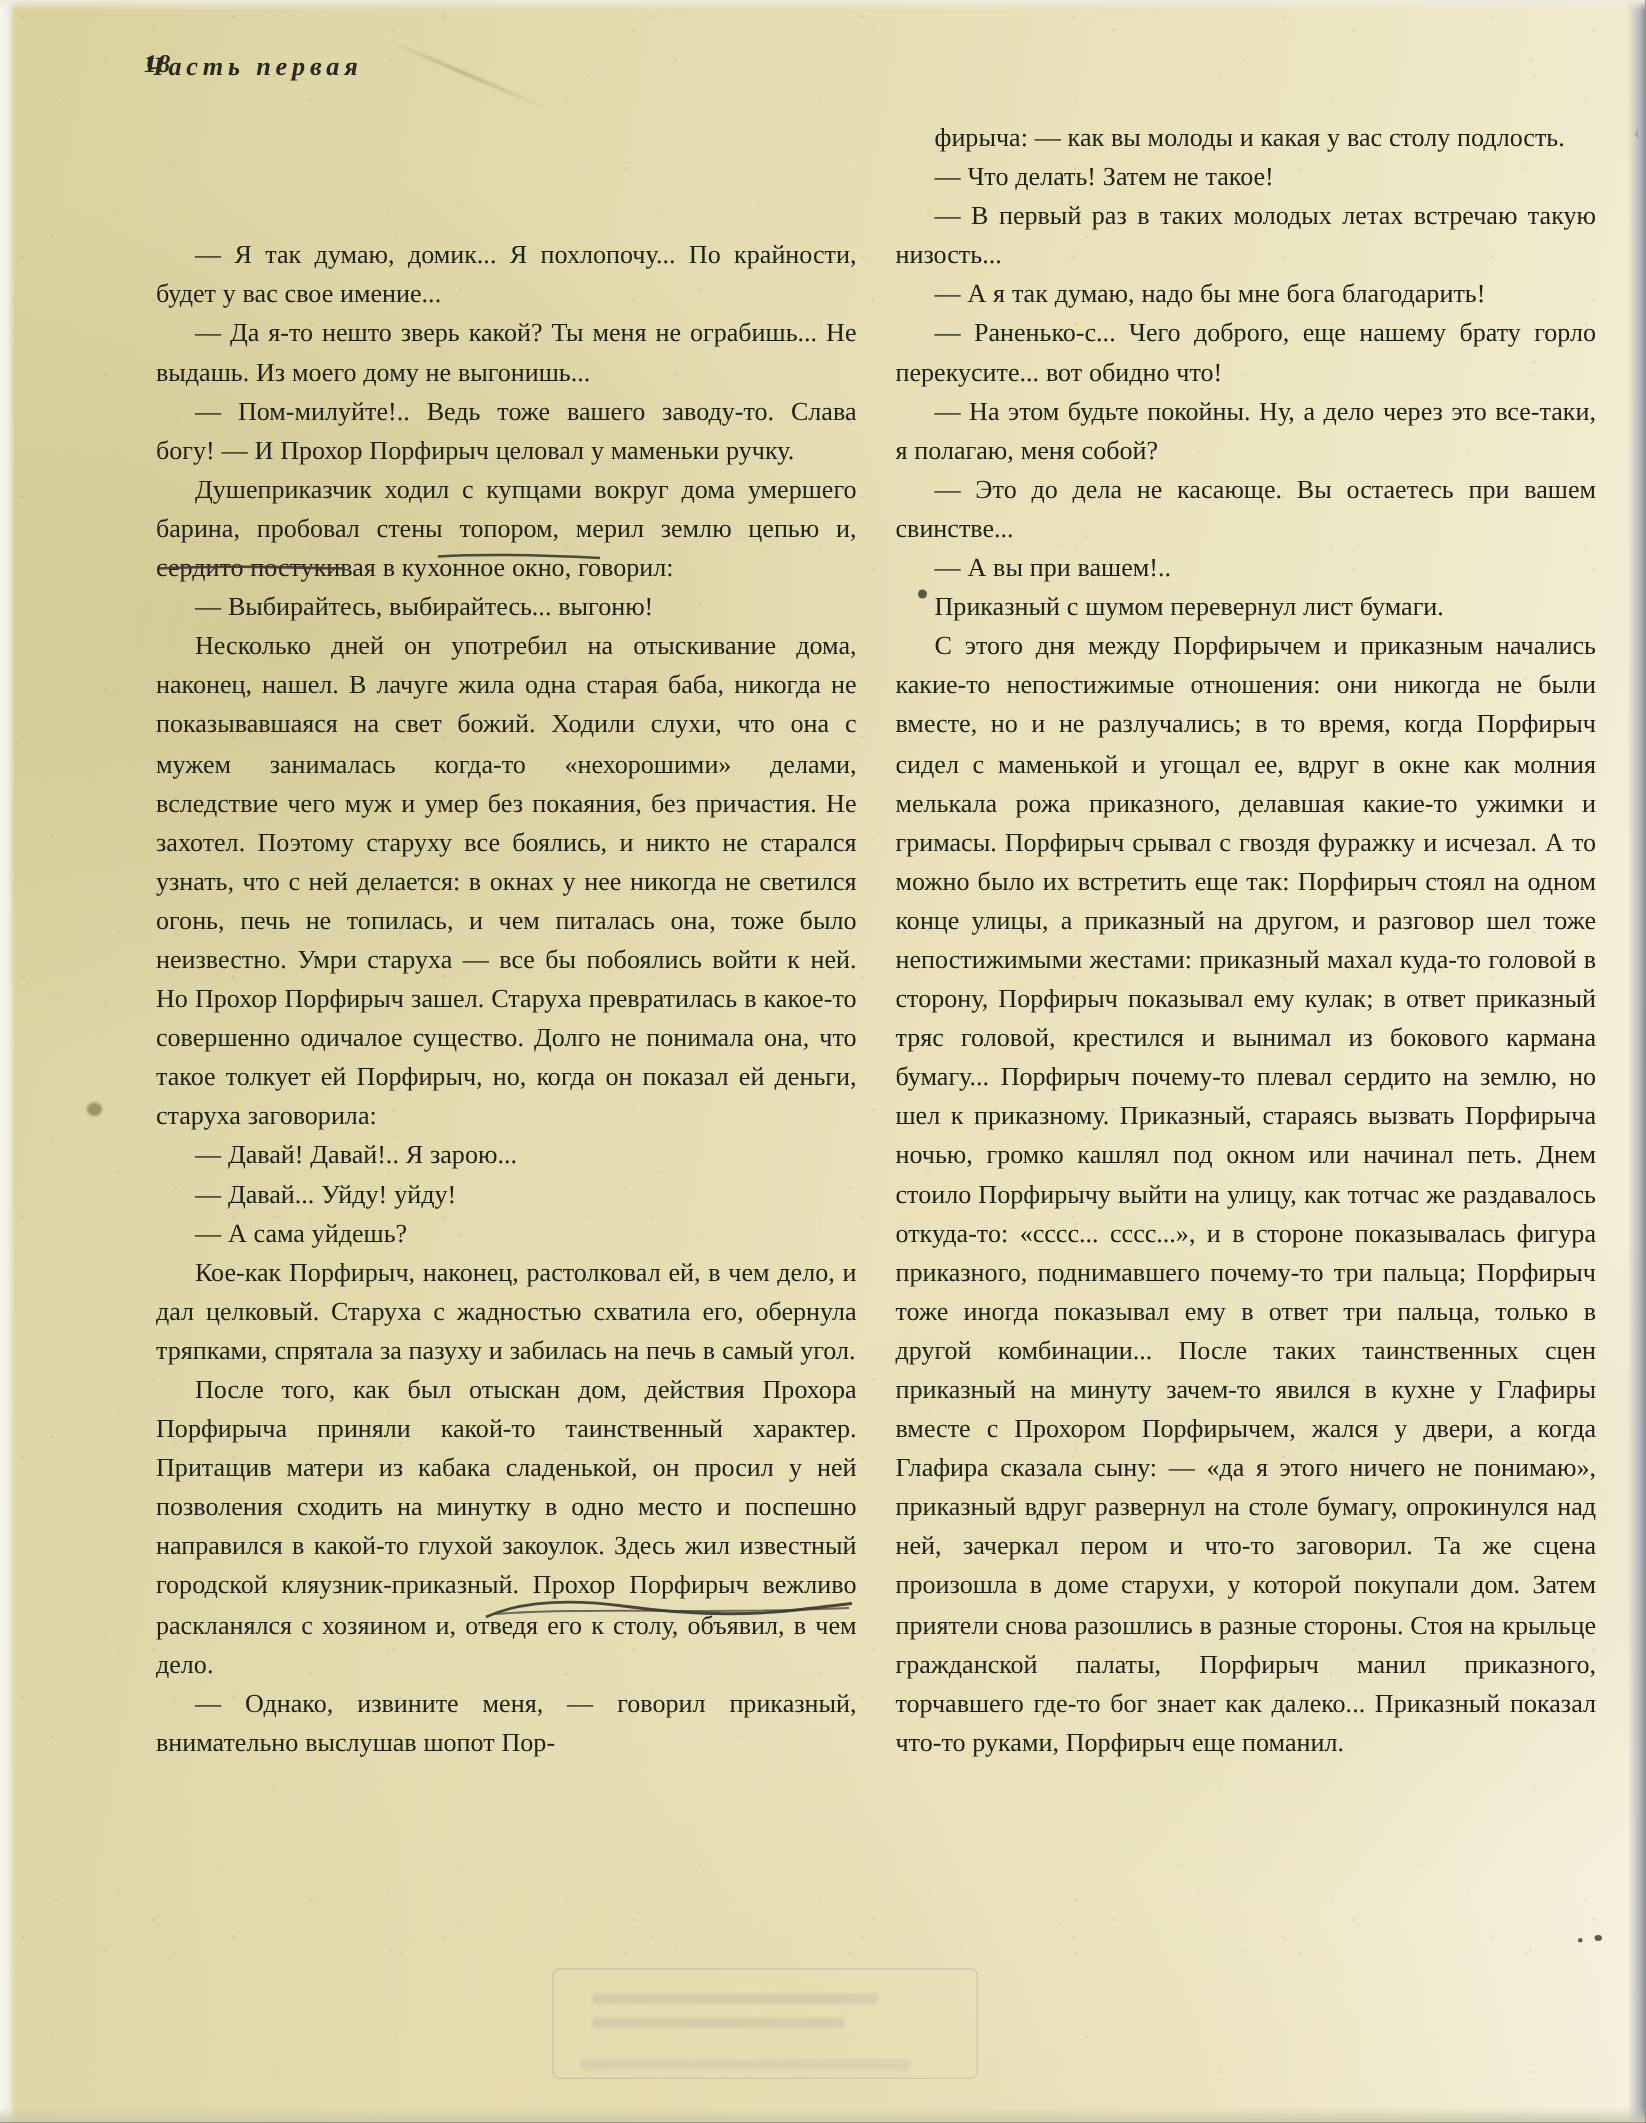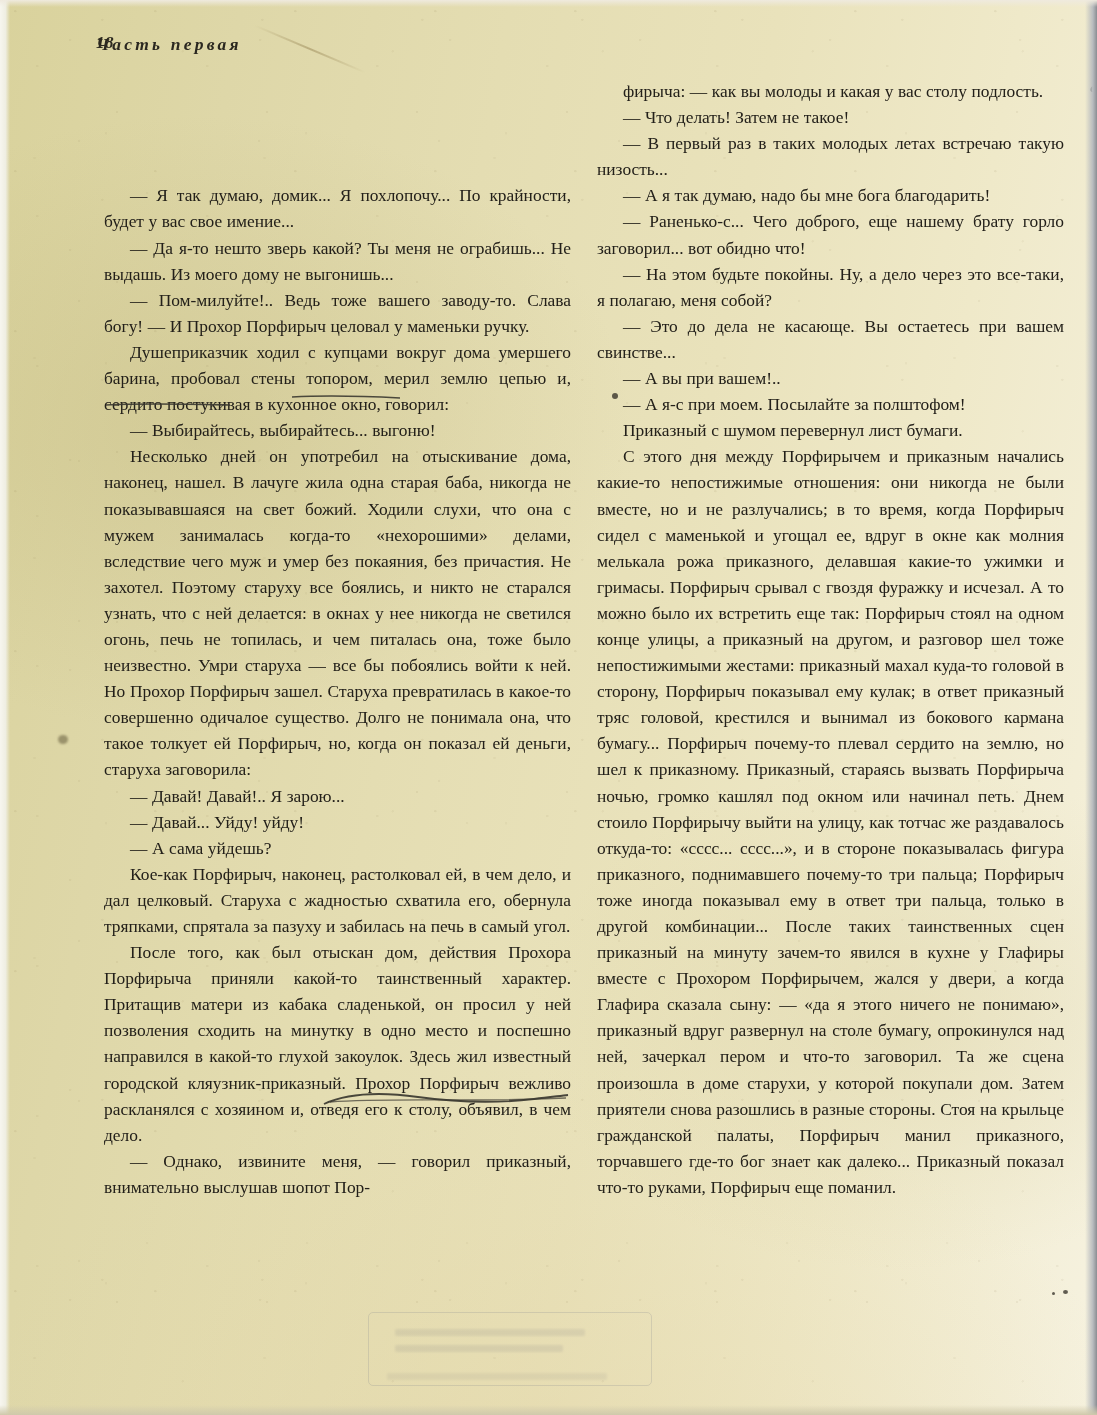--- a/index.html
+++ b/index.html
@@ -237,25 +237,24 @@
           <path d="M8,12 C48,9 96,10 150,10 C190,10 222,9 244,8" stroke="#3b3830" stroke-width="1.3" fill="none" opacity="0.7"></path>
         </svg>
       </div>
 
       <div class="col">
         <span class="marginal-mark">в</span>
         <p class="nohang">фирыча: — как вы молоды и какая у вас столу подлость.</p>
         <p class="dialog">— Что делать! Затем не такое!</p>
         <p class="dialog">— В первый раз в таких молодых летах встречаю такую низость...</p>
         <p class="dialog">— А я так думаю, надо бы мне бога благодарить!</p>
-        <p class="dialog">— Раненько-с... Чего доброго, еще нашему брату горло заговорил... вот обидно что!</p>
+        <p class="dialog">— Раненько-с... Чего доброго, еще нашему брату горло перекусите... вот обидно что!</p>
         <p class="dialog">— На этом будьте покойны. Ну, а дело через это все-таки, я полагаю, меня собой?</p>
         <p class="dialog">— Это до дела не касающе. Вы остаетесь при вашем свинстве...</p>
         <p class="dialog">— А вы при вашем!..</p>
-        <p class="dialog">— А я-с при моем. Посылайте за полштофом!</p>
         <p>Приказный с шумом перевернул лист бумаги.</p>
         <p>С этого дня между Порфирычем и приказным начались какие-то непостижимые отношения: они никогда не были вместе, но и не разлучались; в то время, когда Порфирыч сидел с маменькой и угощал ее, вдруг в окне как молния мелькала рожа приказного, делавшая какие-то ужимки и гримасы. Порфирыч срывал с гвоздя фуражку и исчезал. А то можно было их встретить еще так: Порфирыч стоял на одном конце улицы, а приказный на другом, и разговор шел тоже непостижимыми жестами: приказный махал куда-то головой в сторону, Порфирыч показывал ему кулак; в ответ приказный тряс головой, крестился и вынимал из бокового кармана бумагу... Порфирыч почему-то плевал сердито на землю, но шел к приказному. Приказный, стараясь вызвать Порфирыча ночью, громко кашлял под окном или начинал петь. Днем стоило Порфирычу выйти на улицу, как тотчас же раздавалось откуда-то: «сссс... сссс...», и в стороне показывалась фигура приказного, поднимавшего почему-то три пальца; Порфирыч тоже иногда показывал ему в ответ три пальца, только в другой комбинации... После таких таинственных сцен приказный на минуту зачем-то явился в кухне у Глафиры вместе с Прохором Порфирычем, жался у двери, а когда Глафира сказала сыну: — «да я этого ничего не понимаю», приказный вдруг развернул на столе бумагу, опрокинулся над ней, зачеркал пером и что-то заговорил. Та же сцена произошла в доме старухи, у которой покупали дом. Затем приятели снова разошлись в разные стороны. Стоя на крыльце гражданской палаты, Порфирыч манил приказного, торчавшего где-то бог знает как далеко... Приказный показал что-то руками, Порфирыч еще поманил.</p>
       </div>
 
     </div>
 
     <div class="stamp">
       <div class="stamp-line stamp-l1"></div>
       <div class="stamp-line stamp-l2"></div>
       <div class="stamp-line stamp-l3"></div>

